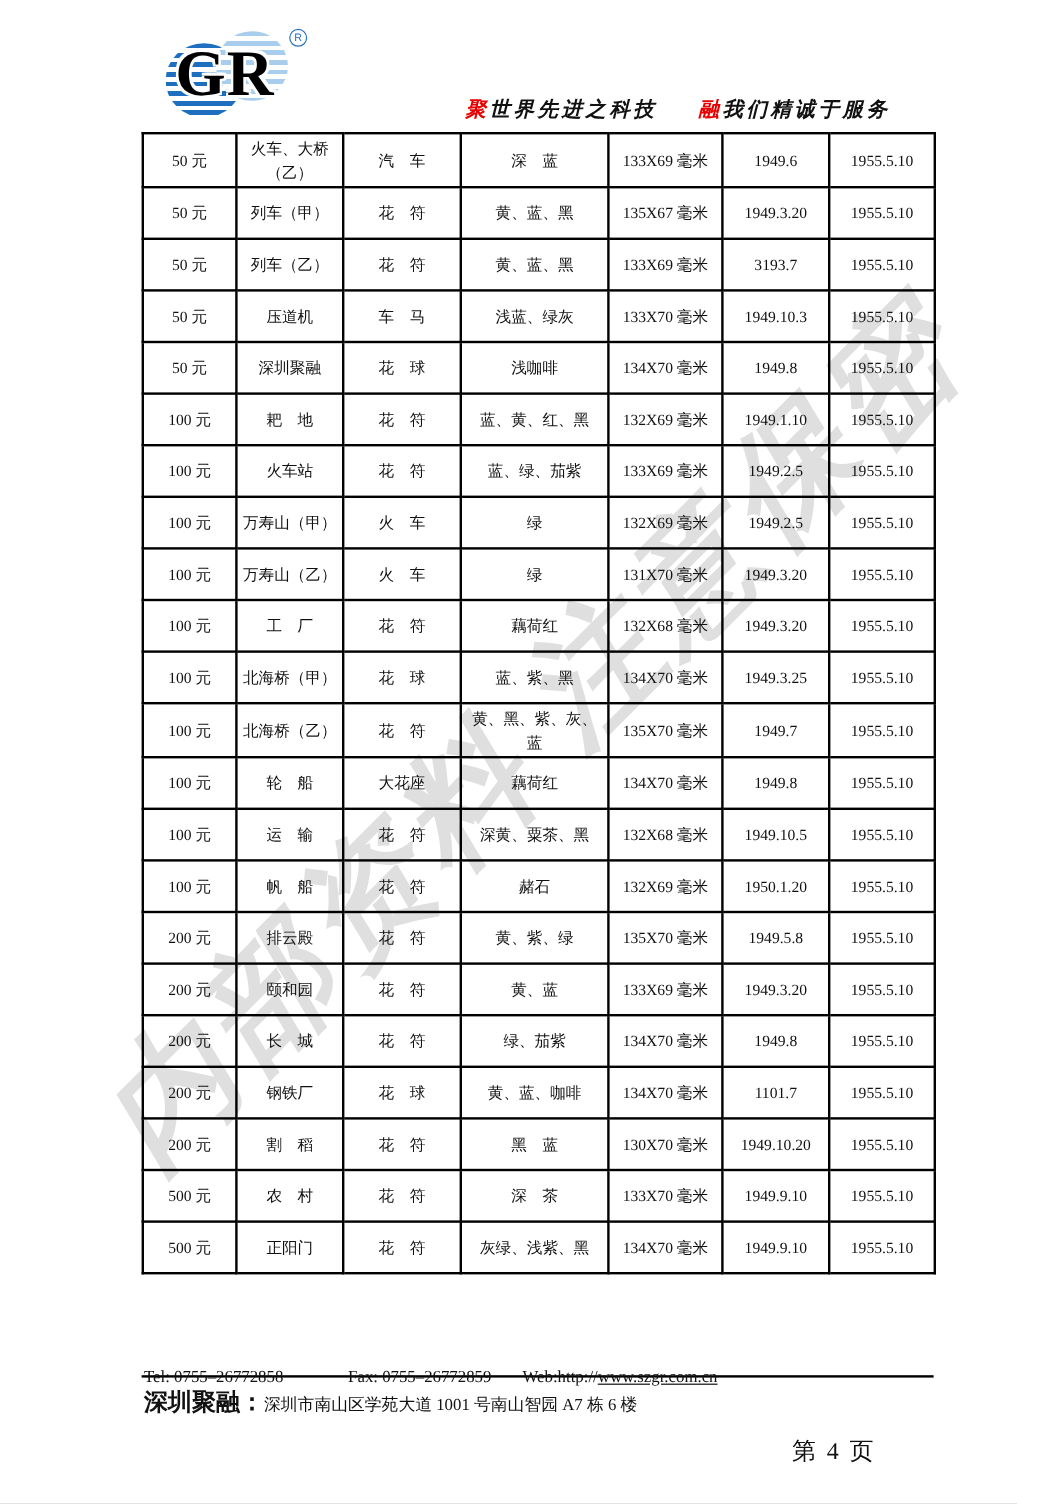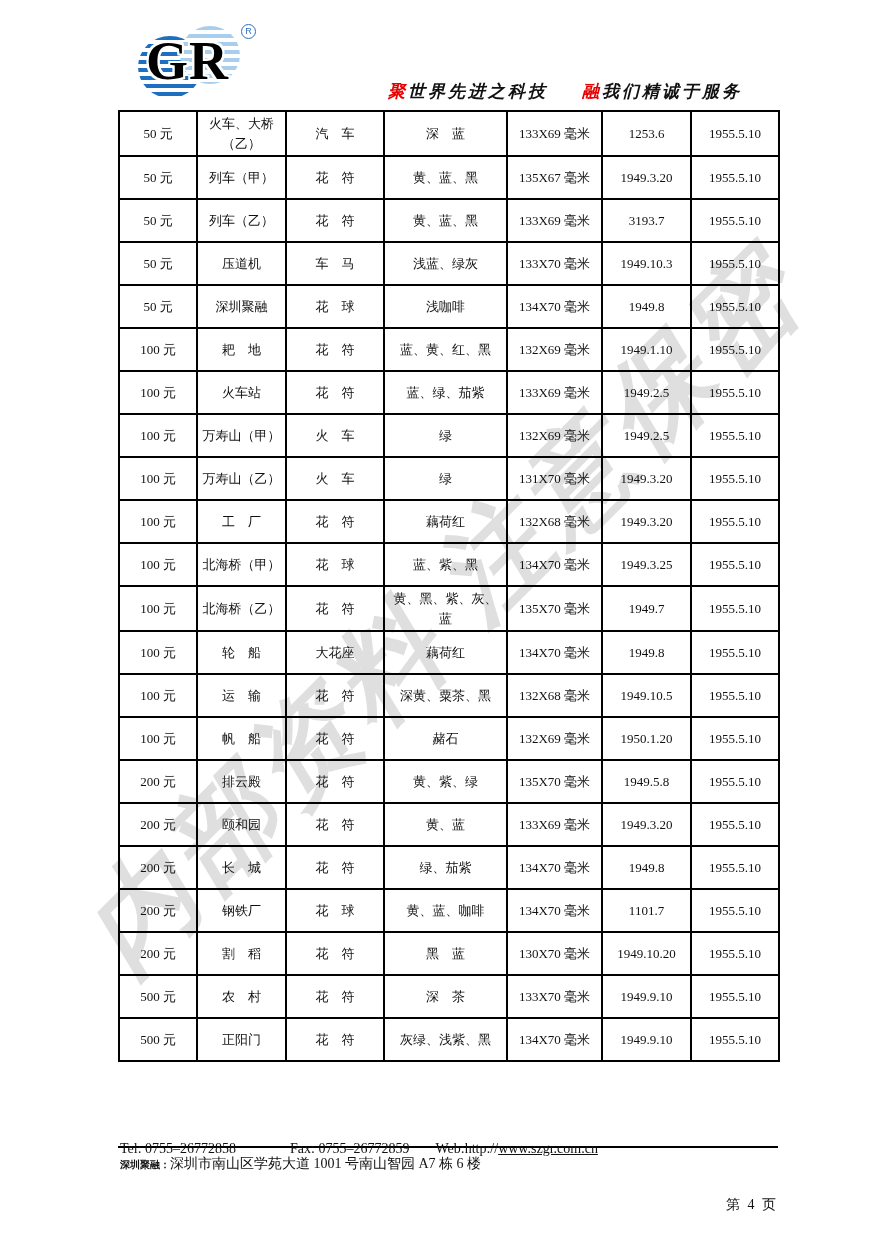--- a/index.html
+++ b/index.html
@@ -54,26 +54,26 @@
   }
   table.banknotes td {
     border:2px solid #000; text-align:center; vertical-align:middle;
     font-size:13px; line-height:1.5; padding:2px 3px; color:#111;
     word-break:break-all;
   }
   table.banknotes tr { height:43px; }
   
   .footer-rule { position:absolute; left:118px; top:1146px; width:660px; height:2px; background:#000; }
   .footer-line1 { position:absolute; left:120px; top:1155px; font-size:14px; white-space:nowrap; }
-  .footer-line1 .company { font-size:10px; font-weight:bold; }
+  .footer-line1 .company { font-size:20px; font-weight:bold; }
   .footer-line2 { position:absolute; left:120px; top:1141px; font-size:14px; white-space:nowrap; }
   .footer-line2 .gap1 { display:inline-block; width:54px; }
   .footer-line2 .gap2 { display:inline-block; width:26px; }
   .footer-line2 .weblink { text-decoration:underline; color:#111; }
-  .page-number { position:absolute; left:660px; top:1196px; width:118px; text-align:right; font-size:14px; letter-spacing:2px; }
+  .page-number { position:absolute; left:660px; top:1196px; width:118px; font-size:20px; letter-spacing:2px; }
 </style>
 </head>
 <body>
 
 <div class="page">
 
   <div class="watermark">内部资料 注意保密</div>
 
   <div class="logo">
     <div class="logo-circle left"></div>
@@ -98,21 +98,21 @@
           <col style="width:89px">
           <col style="width:88px">
       </colgroup>
       <tbody>
           <tr>
             <td>50 元</td>
             <td>火车、大桥（乙）</td>
             <td>汽　车</td>
             <td>深　蓝</td>
             <td>133X69 毫米</td>
-            <td>1253.6</td>
+            <td>1949.6</td>
             <td>1955.5.10</td>
           </tr>
           <tr>
             <td>50 元</td>
             <td>列车（甲）</td>
             <td>花　符</td>
             <td>黄、蓝、黑</td>
             <td>135X67 毫米</td>
             <td>1949.3.20</td>
             <td>1955.5.10</td>

